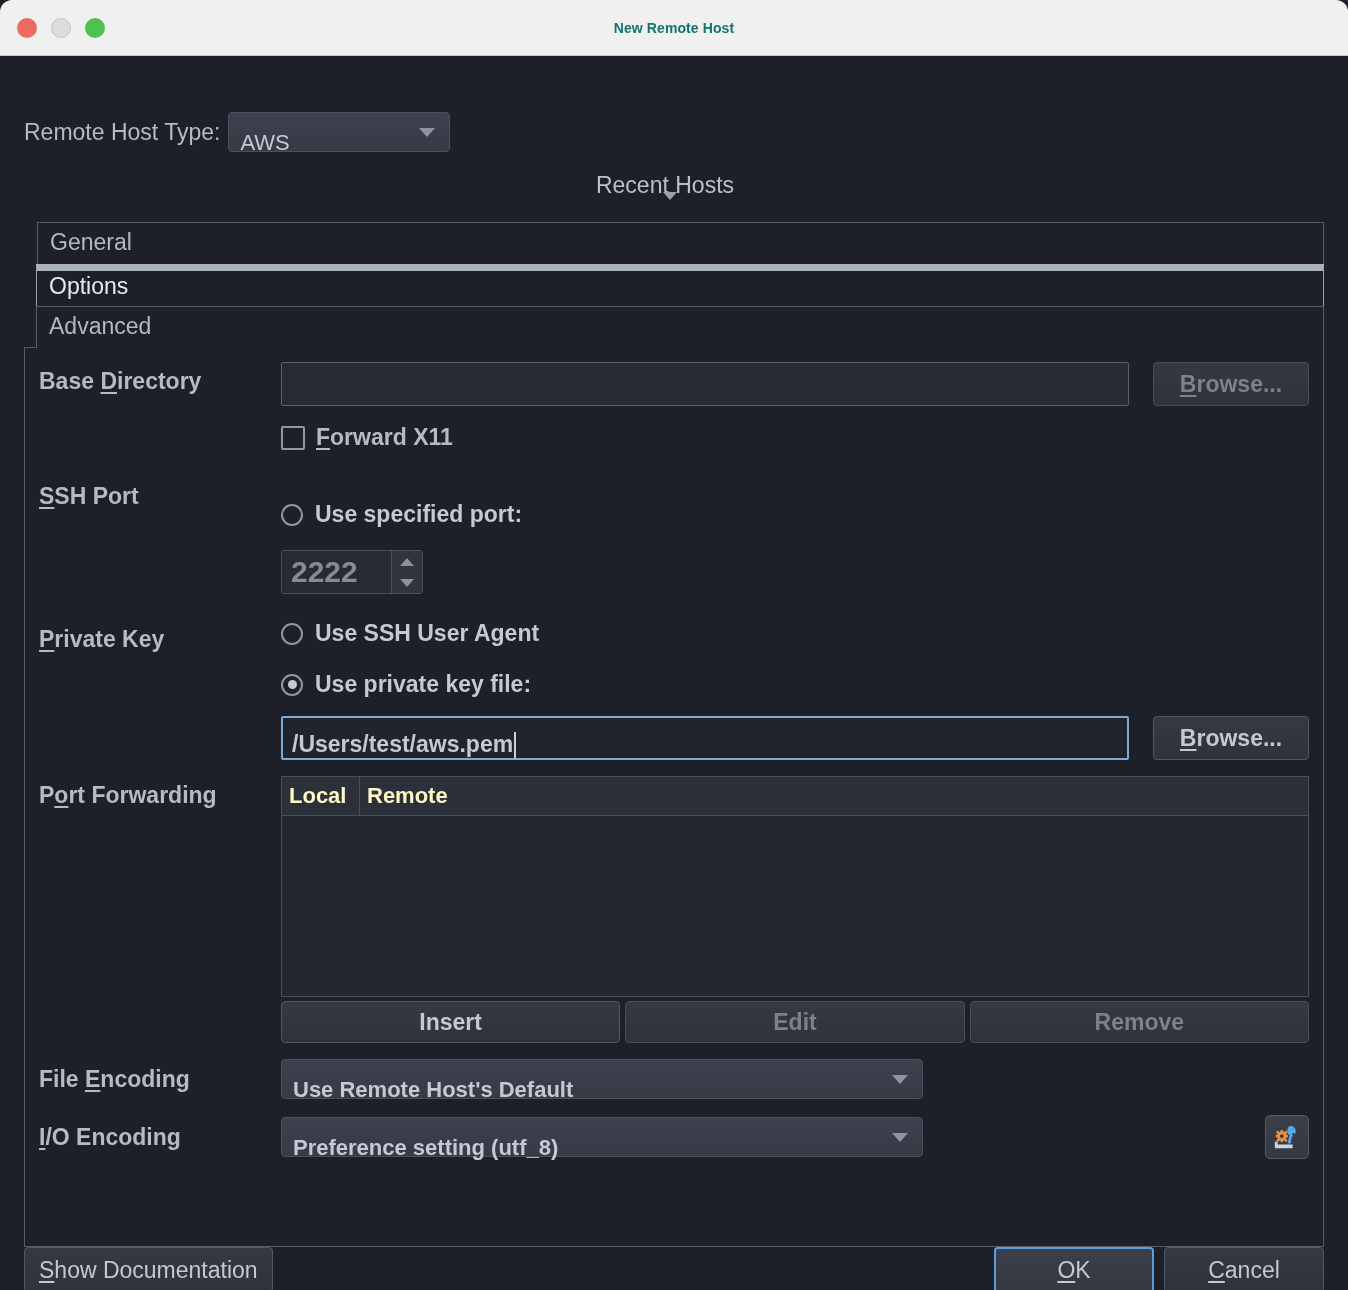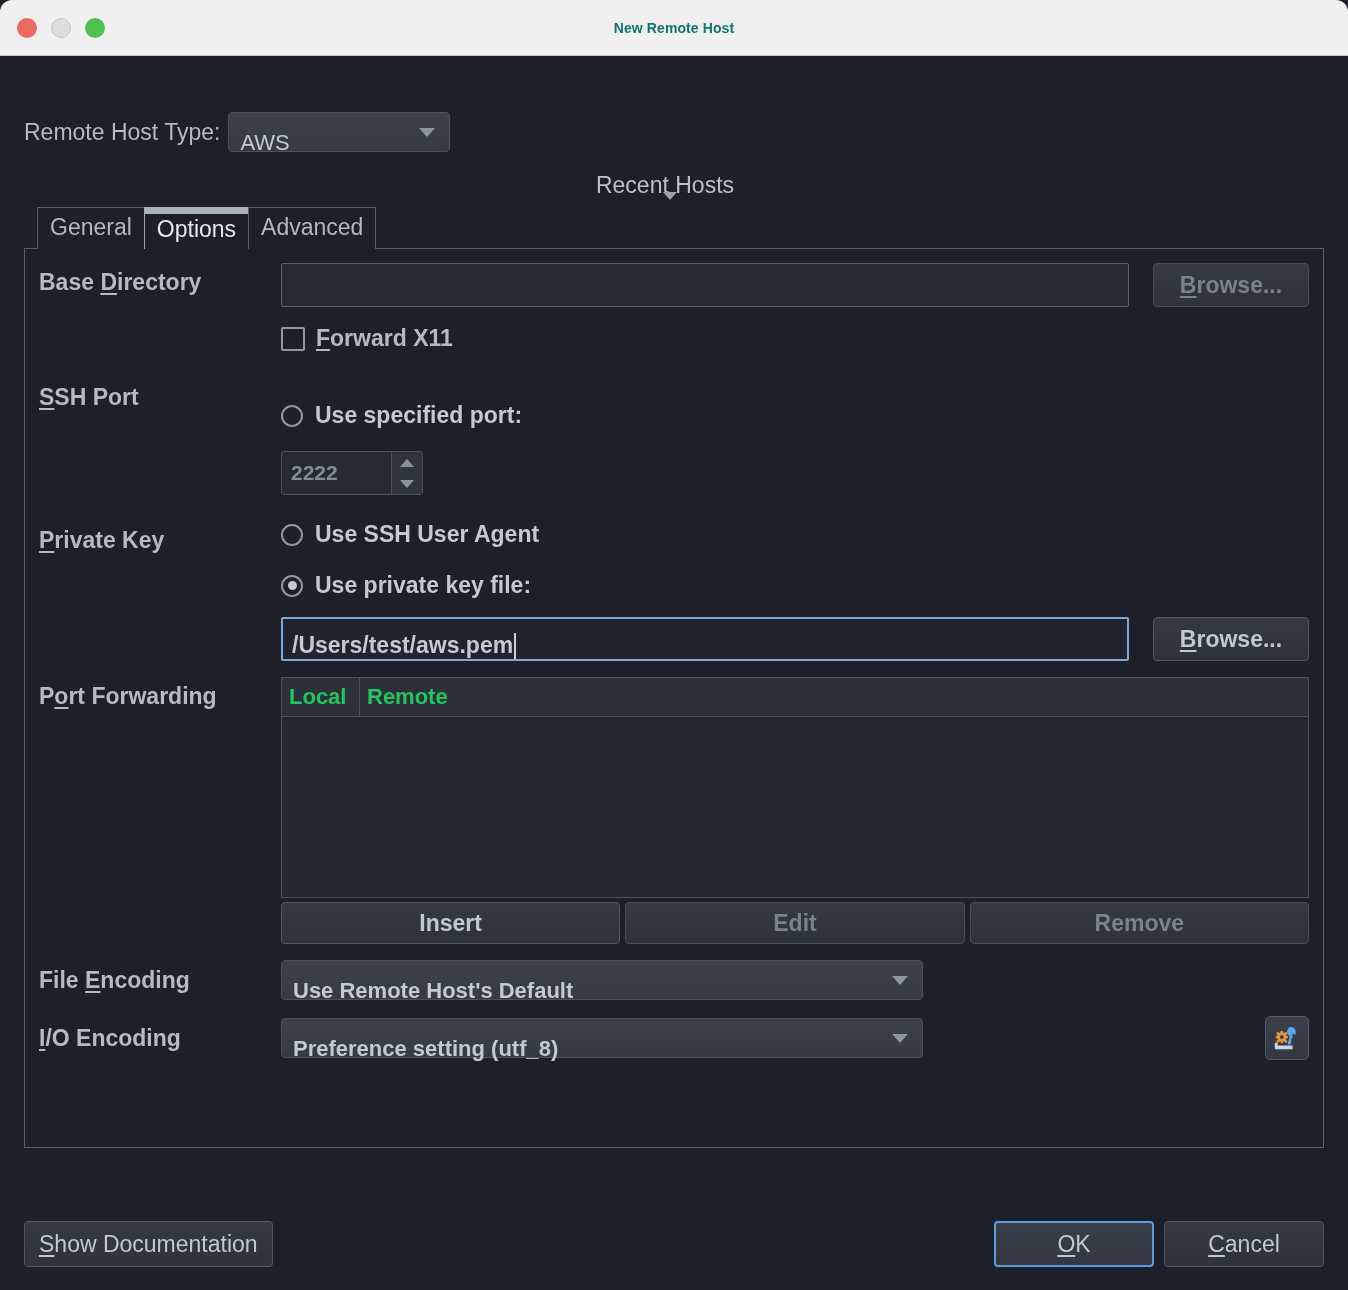--- a/index.html
+++ b/index.html
@@ -127,23 +127,25 @@
     border-left: 7px solid transparent;
     border-right: 7px solid transparent;
     border-top: 8px solid #9aa1ae;
     position: relative;
     top: -7px;
   }
 
   
   .tabstrip {
     display: flex;
+    margin-top: 15px;
     position: relative;
     z-index: 3;
     padding-left: 13px;
+    flex-direction: column;
   }
   .tab {
     border: 1px solid #565c68;
     border-bottom: none;
     padding: 3px 12px 5px 12px;
     font-size: 23px;
     color: #b2b9c4;
     background: #1d2028;
     position: relative;
     box-sizing: border-box;
@@ -271,21 +273,21 @@
     border-radius: 3px;
     display: flex;
     align-items: stretch;
     box-sizing: border-box;
   }
   .spinner .sval {
     flex: 1;
     display: flex;
     align-items: center;
     padding-left: 9px;
-    font-size: 21px;
+    font-size: 30px;
     color: #838b98;
   }
   .spinner .sbtns {
     width: 30px;
     border-left: 1px solid #4a505c;
     background: #30343d;
     display: flex;
     flex-direction: column;
     align-items: center;
     justify-content: space-around;
@@ -310,21 +312,21 @@
     box-sizing: border-box;
   }
   .thead {
     display: flex;
     height: 38px;
     background: #2b303a;
     border-bottom: 1px solid #4a505c;
   }
   .th {
     font-size: 22px;
-    color: #22c55e;
+    color: #fef9c3;
     display: flex;
     align-items: center;
     padding: 0 7px;
     border-right: 1px solid #4a505c;
     box-sizing: border-box;
   }
   .th.local { width: 78px; }
   .th.remote { flex: 1; border-right: none; }
   .tbody { height: 180px; }
 

